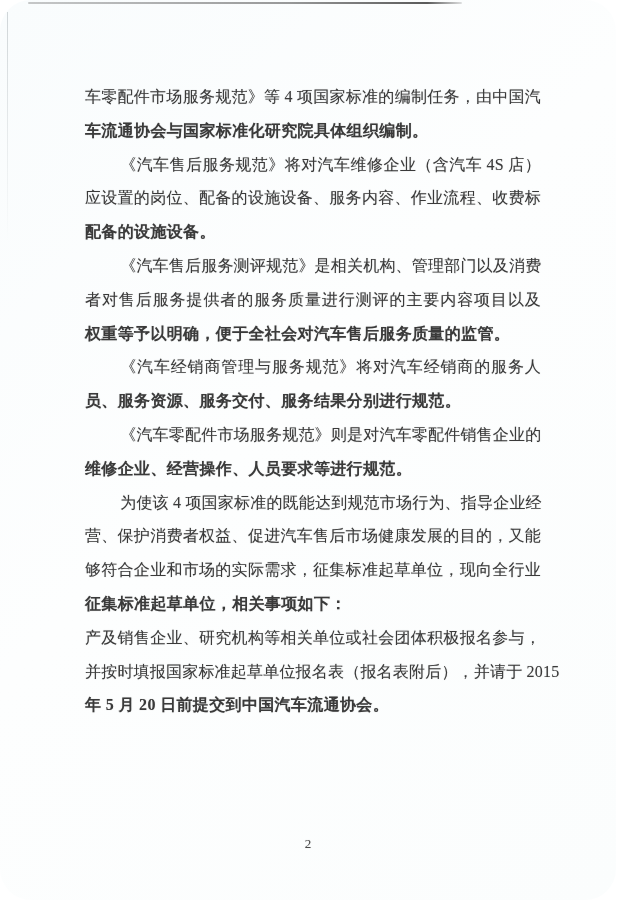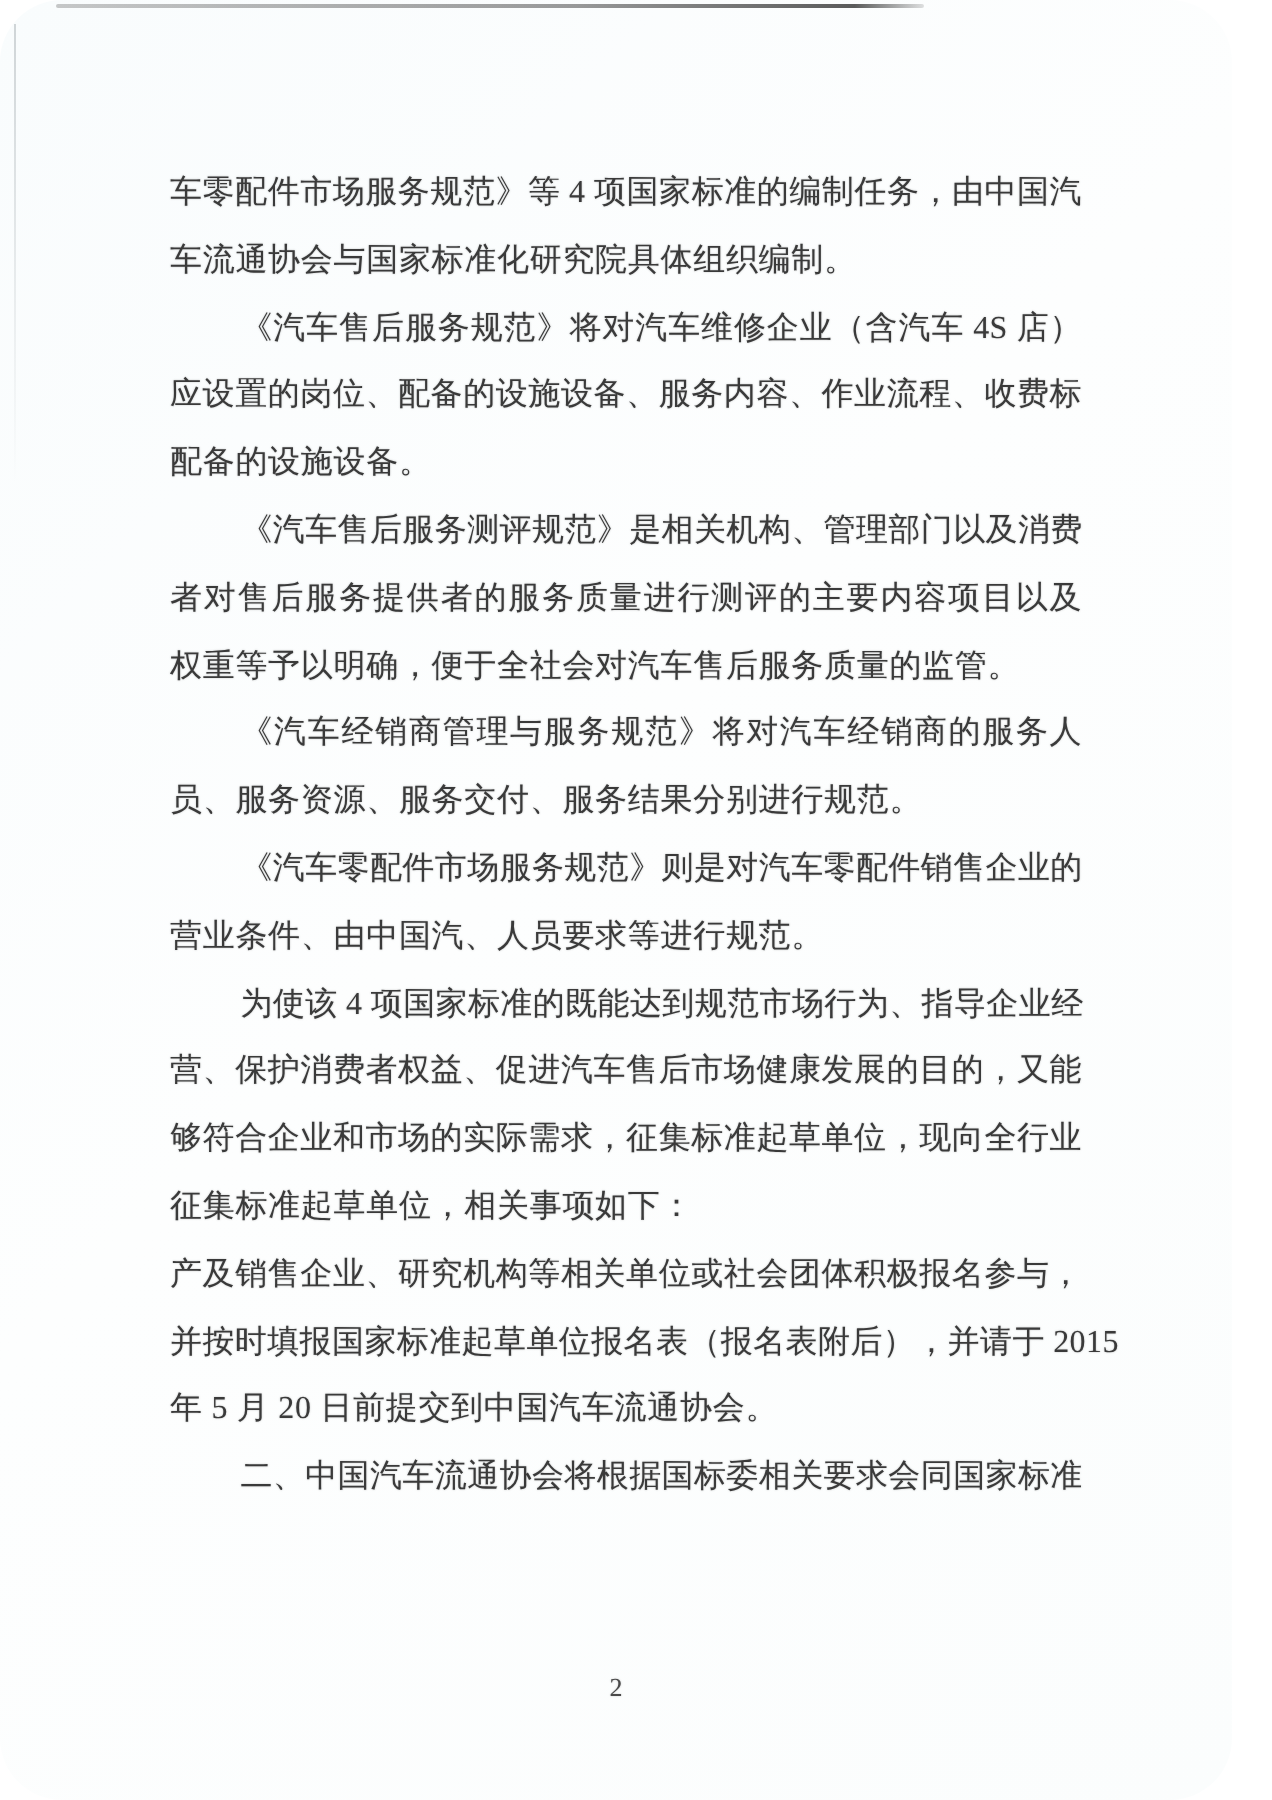--- a/index.html
+++ b/index.html
@@ -52,20 +52,21 @@
     text-align: justify;
     text-align-last: justify;
     letter-spacing: 0.2px;
   }
   .line.first {
     text-indent: 2.2em;
   }
   .line.last {
     text-align-last: left;
     letter-spacing: 0.35px;
+    font-weight: bold;
   }
   .page-number {
     position: absolute;
     left: 0;
     right: 0;
     top: 836px;
     text-align: center;
     font-size: 13px;
     color: #4a4a4a;
     text-shadow: 0 0 1px rgba(70,70,70,0.3);
@@ -98,37 +99,36 @@
       <div class="line last">权重等予以明确，便于全社会对汽车售后服务质量的监管。</div>
     </div>
 
     <div>
       <div class="line first">《汽车经销商管理与服务规范》将对汽车经销商的服务人</div>
       <div class="line last">员、服务资源、服务交付、服务结果分别进行规范。</div>
     </div>
 
     <div>
       <div class="line first">《汽车零配件市场服务规范》则是对汽车零配件销售企业的</div>
-      <div class="line last">营业条件、由中国汽、人员要求等进行规范。</div>
+      <div class="line last">维修企业、经营操作、人员要求等进行规范。</div>
     </div>
 
     <div>
       <div class="line first">为使该 4 项国家标准的既能达到规范市场行为、指导企业经</div>
       <div class="line">营、保护消费者权益、促进汽车售后市场健康发展的目的，又能</div>
       <div class="line">够符合企业和市场的实际需求，征集标准起草单位，现向全行业</div>
       <div class="line last">征集标准起草单位，相关事项如下：</div>
     </div>
 
     <div>
       <div class="line">产及销售企业、研究机构等相关单位或社会团体积极报名参与，</div>
       <div class="line">并按时填报国家标准起草单位报名表（报名表附后），并请于 2015</div>
       <div class="line last">年 5 月 20 日前提交到中国汽车流通协会。</div>
     </div>
 
     <div>
-      <div class="line first">二、中国汽车流通协会将根据国标委相关要求会同国家标准</div>
     </div>
 
   </div>
 
   <div class="page-number">2</div>
 
 </div>
 
 </body></html>

